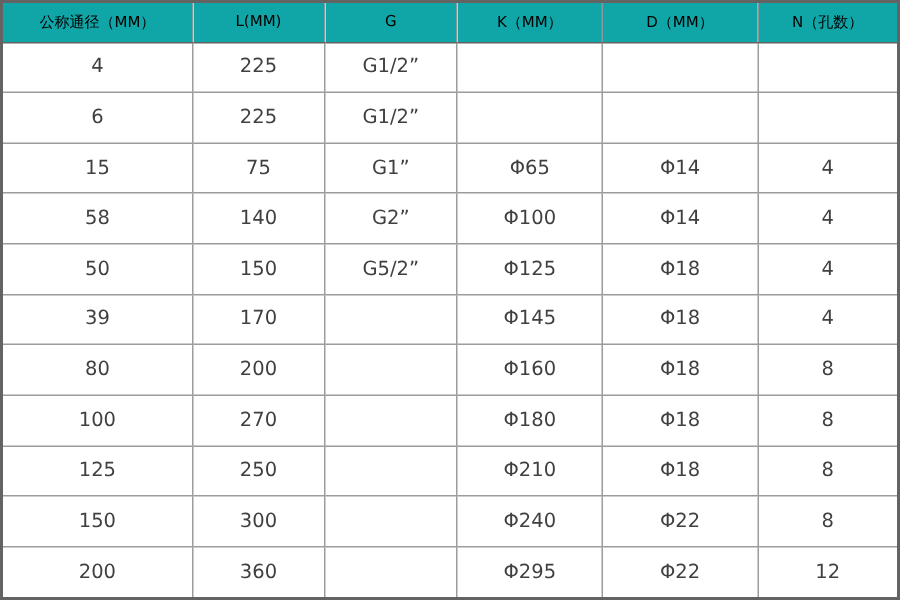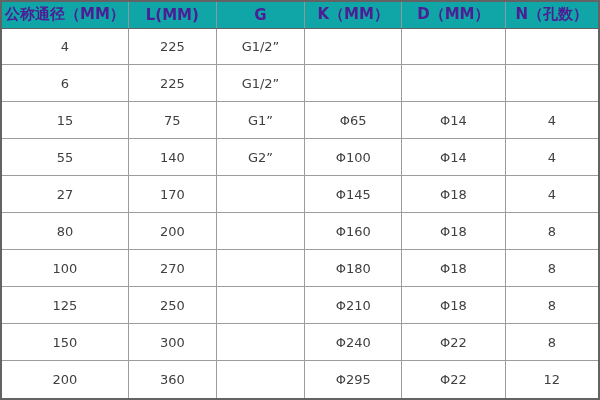--- a/index.html
+++ b/index.html
@@ -30,23 +30,23 @@
     vertical-align: middle;
     padding: 0;
     overflow: hidden;
     white-space: nowrap;
   }
   table.spec-table thead tr {
     height: 27px;
   }
   table.spec-table th {
     background: #10a5a7;
-    color: #4c1d95;
-    font-weight: bold;
-    font-size: 15px;
+    color: #000000;
+    font-weight: normal;
+    font-size: 10px;
     border-color: #8a9a9a;
     border-bottom-color: #636363;
   }
   table.spec-table td {
     color: #404040;
     font-size: 13px;
     background: #ffffff;
   }
 </style>
 </head>
@@ -92,29 +92,37 @@
         </tr>
         <tr>
           <td>15</td>
           <td>75</td>
           <td>G1”</td>
           <td>Φ65</td>
           <td>Φ14</td>
           <td>4</td>
         </tr>
         <tr>
-          <td>55</td>
+          <td>58</td>
           <td>140</td>
           <td>G2”</td>
           <td>Φ100</td>
           <td>Φ14</td>
           <td>4</td>
         </tr>
         <tr>
-          <td>27</td>
+          <td>50</td>
+          <td>150</td>
+          <td>G5/2”</td>
+          <td>Φ125</td>
+          <td>Φ18</td>
+          <td>4</td>
+        </tr>
+        <tr>
+          <td>39</td>
           <td>170</td>
           <td></td>
           <td>Φ145</td>
           <td>Φ18</td>
           <td>4</td>
         </tr>
         <tr>
           <td>80</td>
           <td>200</td>
           <td></td>

